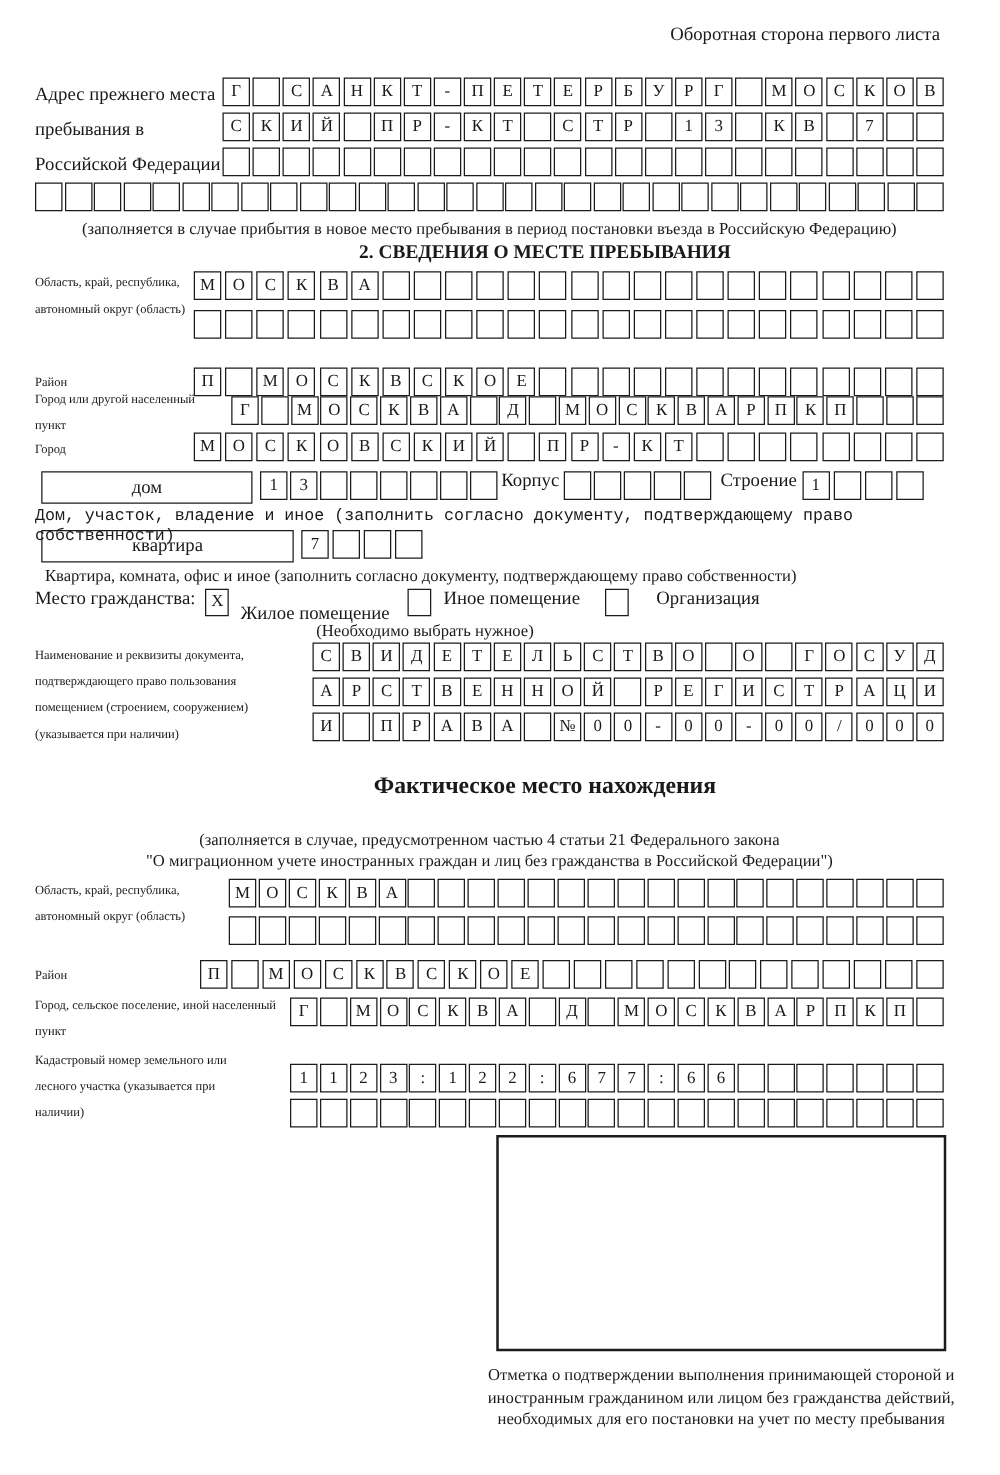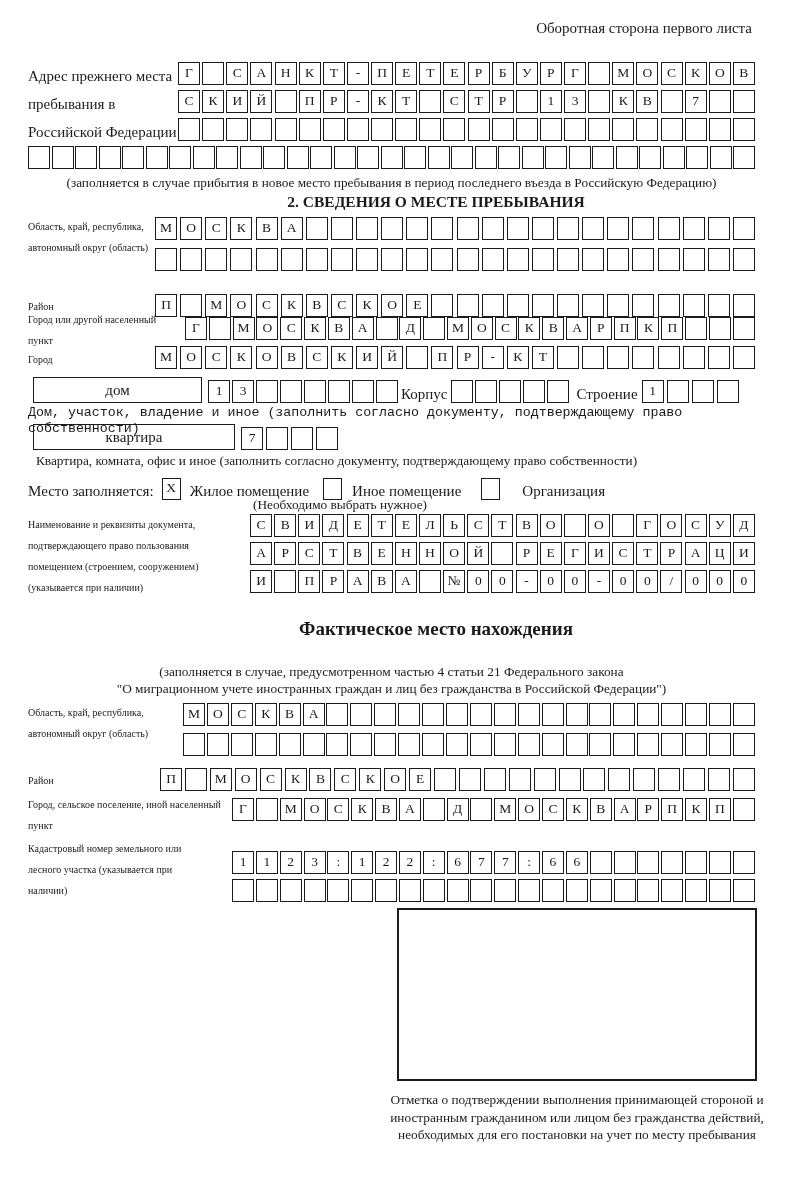--- a/index.html
+++ b/index.html
@@ -12,21 +12,21 @@
         border:1.9px solid #1b1b1b;background:#fff;text-align:center;
         font-size:13.5px;line-height:19px;font-family:"Liberation Serif",serif;}
   .cbx-cells{display:flex;}
   .cbx-cells .cell{flex:0 0 19px;width:19px;height:22px;line-height:18px;}
   
   .lbl{font-size:10px;line-height:21px;}
   .note{font-size:13.3px;line-height:16px;}
   .title{font-weight:bold;font-size:15.5px;text-align:center;width:100%;padding-left:36px;}
   .named-box{box-sizing:border-box;border:1.9px solid #1b1b1b;height:26px;
              display:flex;align-items:center;justify-content:center;font-size:15px;}
-  .inline-row{display:flex;align-items:flex-end;}
+  .inline-row{display:flex;align-items:flex-start;}
   .stamp{box-sizing:border-box;border:2px solid #1b1b1b;background:#fff;}
 </style>
 </head>
 <body>
 
 <div class="abs" style="top:20px;right:48px;font-size:15px;">Оборотная сторона первого листа</div>
 
 <div class="abs" style="top:62px;left:28px;width:152px;font-size:15px;line-height:28px;">Адрес прежнего места пребывания в Российской Федерации</div>
 <div class="abs cells" style="top:62px;left:178px;width:577px;">
     <span class="cell">Г</span>
@@ -132,21 +132,21 @@
     <span class="cell"></span>
     <span class="cell"></span>
     <span class="cell"></span>
     <span class="cell"></span>
     <span class="cell"></span>
     <span class="cell"></span>
     <span class="cell"></span>
     <span class="cell"></span>
     <span class="cell"></span>
   </div>
-<div class="abs note" style="top:175px;left:28px;width:727px;text-align:center;">(заполняется в случае прибытия в новое место пребывания в период последнего въезда в Российскую Федерацию)</div>
+<div class="abs note" style="top:175px;left:28px;width:727px;text-align:center;">(заполняется в случае прибытия в новое место пребывания в период постановки въезда в Российскую Федерацию)</div>
 
 <div class="abs title" style="top:193px;left:0;">2. СВЕДЕНИЯ О МЕСТЕ ПРЕБЫВАНИЯ</div>
 
 <div class="abs lbl" style="top:216px;left:28px;width:130px;">Область, край, республика, автономный округ (область)</div>
 <div class="abs cells" style="top:217px;left:155px;width:600px;">
     <span class="cell">М</span>
     <span class="cell">О</span>
     <span class="cell">С</span>
     <span class="cell">К</span>
     <span class="cell">В</span>
@@ -316,21 +316,21 @@
   <div class="cells" style="width:97px;margin-left:6px;">
       <span class="cell">7</span>
       <span class="cell"></span>
       <span class="cell"></span>
       <span class="cell"></span>
     </div>
 </div>
 <div class="abs note" style="top:453px;left:36px;width:727px;">Квартира, комната, офис и иное (заполнить согласно документу, подтверждающему право собственности)</div>
 
 <div class="abs inline-row" style="top:471px;left:28px;">
-  <div style="font-size:15px;">Место заполняется:</div>
+  <div style="font-size:15px;">Место гражданства:</div>
   <div class="cbx-cells" style="margin-left:8px;">
       <span class="cell">X</span>
     </div>
   <div style="font-size:15px;margin-left:9px;margin-top:12px;">Жилое помещение</div>
   <div class="cbx-cells" style="margin-left:14px;">
       <span class="cell"></span>
     </div>
   <div style="font-size:15px;margin-left:10px;">Иное помещение</div>
   <div class="cbx-cells" style="margin-left:20px;">
       <span class="cell"></span>

